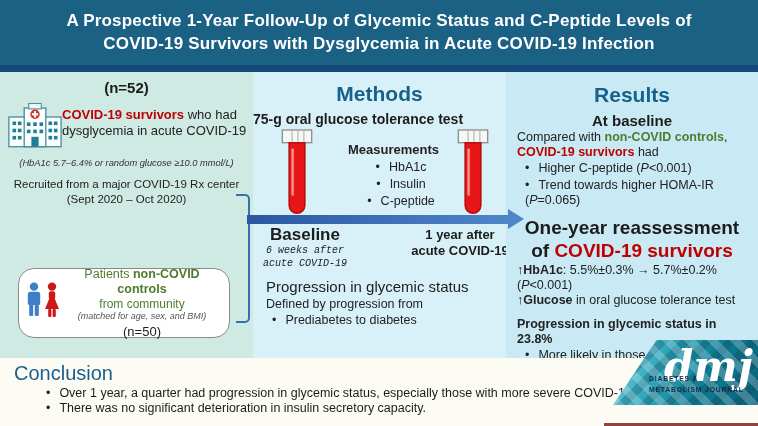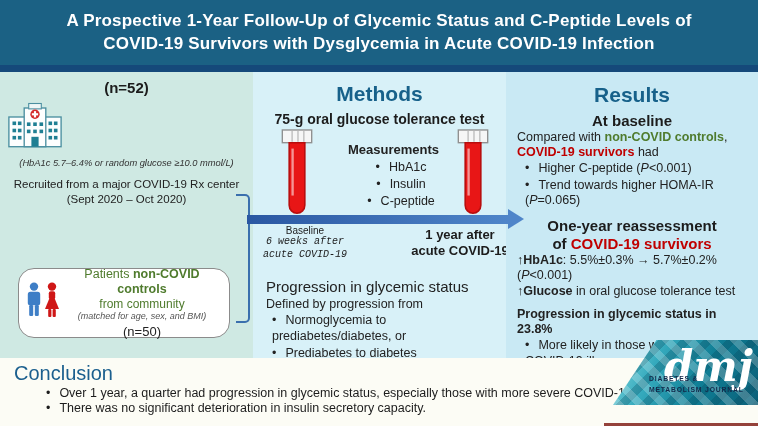--- a/index.html
+++ b/index.html
@@ -43,53 +43,53 @@
     position:absolute;left:18px;top:196px;width:212px;height:70px;
     background:#ffffff;border:1.5px solid #8b8b8b;border-radius:16px;
     display:flex;align-items:center;padding:0 6px;box-sizing:border-box;
   }
   .controls-text{flex:1;text-align:center;line-height:1.2;}
   .controls-line1{font-size:12.5px;}
   .controls-line2{font-size:12px;}
   .controls-line3{font-size:9px;font-style:italic;color:#555;}
   .controls-n{font-size:13px;font-weight:bold;color:#222;margin-top:2px;font-weight:normal;}
   
-  .ogtt{margin-top:5px;text-align:center;font-size:14px;font-weight:bold;color:#1c1c1c;}
+  .ogtt{margin-top:5px;text-align:left;font-size:14px;font-weight:bold;color:#1c1c1c;}
   .tube{position:absolute;width:38px;height:92px;}
   .tube-1{left:25px;top:57px;}
   .tube-2{left:201px;top:57px;}
   .measurements{position:absolute;left:95px;top:70px;font-size:12.5px;color:#222;}
   .measurements-title{font-weight:bold;font-size:13px;margin-bottom:2px;}
   .m-list{margin:0;padding-left:15px;list-style:none;}
   .m-list li{margin:3px 0;text-align:center;}
   .m-list li::before,.prog-list li::before,.r-list li::before,.c-list li::before{content:"•";margin-right:9px;}
   .timeline-bar{
     position:absolute;left:247px;top:215px;width:261px;height:9px;
     background:linear-gradient(to right,#2a57a2,#4f85c9);
   }
   .timeline-arrowhead{
     position:absolute;left:508px;top:209px;width:0;height:0;
     border-left:16px solid #4f85c9;border-top:10.5px solid transparent;border-bottom:10.5px solid transparent;
   }
   .baseline-block{position:absolute;left:2px;top:153px;width:100px;text-align:center;color:#1c1c1c;}
-  .baseline-label{font-size:10px;font-weight:normal;text-align:center;}
+  .baseline-label{font-size:17px;font-weight:bold;text-align:center;}
   .baseline-sub{font-size:10px;font-style:italic;line-height:1.25;font-family:Liberation Mono, monospace;}
   .year-block{position:absolute;left:148px;top:155px;width:118px;text-align:center;font-size:13px;font-weight:bold;color:#1c1c1c;line-height:1.25;}
   .prog-block{position:absolute;left:13px;top:206px;color:#222;font-size:12.5px;line-height:1.25;}
   .prog-title{font-weight:normal;font-size:15px;}
   .prog-list{margin:1px 0 0 0;padding-left:6px;list-style:none;}
   .prog-list li{margin:1px 0;}
   
   .panel-results{font-size:12.5px;color:#222;line-height:1.22;}
   .center-bold{text-align:center;font-weight:bold;color:#1c1c1c;}
   .at-baseline{font-size:15px;margin-top:4px;}
   .r-body{padding:0 4px 0 11px;}
   .r-list{margin:1px 0 0 0;padding-left:8px;list-style:none;}
   .r-list li{margin:1px 0;}
-  .reassess{font-size:15px;margin-top:9px;line-height:1.2;}
+  .reassess{font-size:19px;margin-top:9px;line-height:1.2;}
   .pit{font-style:italic;}
   .r-line{margin-top:0;}
   .mt8{margin-top:8px;}
   .bold{font-weight:bold;}
   
   .conclusion{
     position:absolute;left:0;top:358px;width:758px;height:68px;background:#fcfcf5;
   }
   .conclusion h2{margin:4px 0 1px 14px;font-size:20px;font-weight:normal;color:#1b5f8e;}
   .c-list{margin:0;padding-left:46px;list-style:none;font-size:12.5px;color:#1c1c1c;max-width:600px;}
@@ -153,20 +153,23 @@
             <rect x="21" y="23" width="4" height="4"></rect>
               <rect x="28" y="23" width="4" height="4"></rect>
               <rect x="35" y="23" width="4" height="4"></rect>
             <rect x="21" y="31" width="4" height="4"></rect>
               <rect x="28" y="31" width="4" height="4"></rect>
               <rect x="35" y="31" width="4" height="4"></rect>
             <rect x="26" y="39" width="8" height="11"></rect>
           </g>
         </svg>
       </span>
+      <div class="survivor-text">
+        <span class="red-bold">COVID-19 survivors</span><span> who had dysglycemia in acute COVID-19</span>
+      </div>
     </div>
 
     <div class="criteria">(HbA1c 5.7–6.4% or random glucose ≥10.0 mmol/L)</div>
     <div class="recruited">
       <div>Recruited from a major COVID-19 Rx center</div>
       <div>(Sept 2020 – Oct 2020)</div>
     </div>
 
     <div class="bracket"></div>
 
@@ -242,21 +245,20 @@
     </div>
     <div class="year-block">
       <div>1 year after</div>
       <div>acute COVID-19</div>
     </div>
 
     <div class="prog-block">
       <div class="prog-title">Progression in glycemic status</div>
       <div>Defined by progression from</div>
       <ul class="prog-list">
-        <li>Normoglycemia to prediabetes/diabetes, or</li>
         <li>Prediabetes to diabetes</li>
       </ul>
     </div>
   </section>
 
   <section class="panel panel-results">
     <h2>Results</h2>
     <div class="center-bold at-baseline">At baseline</div>
 
     <div class="r-body">

